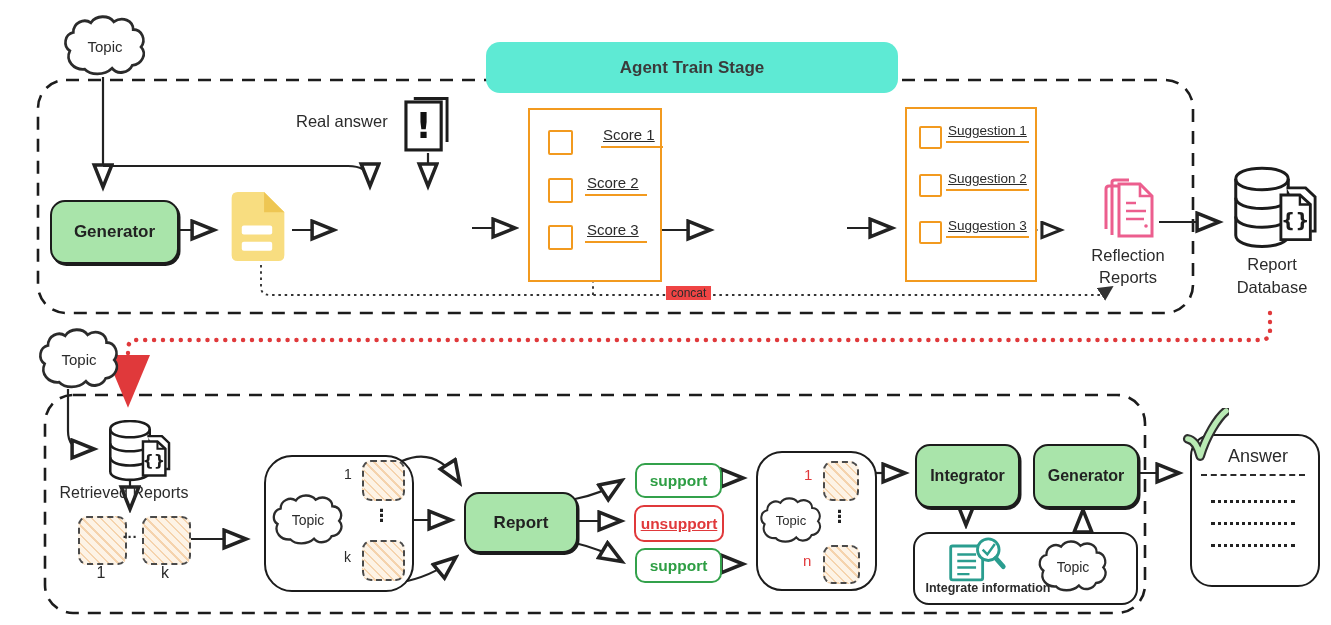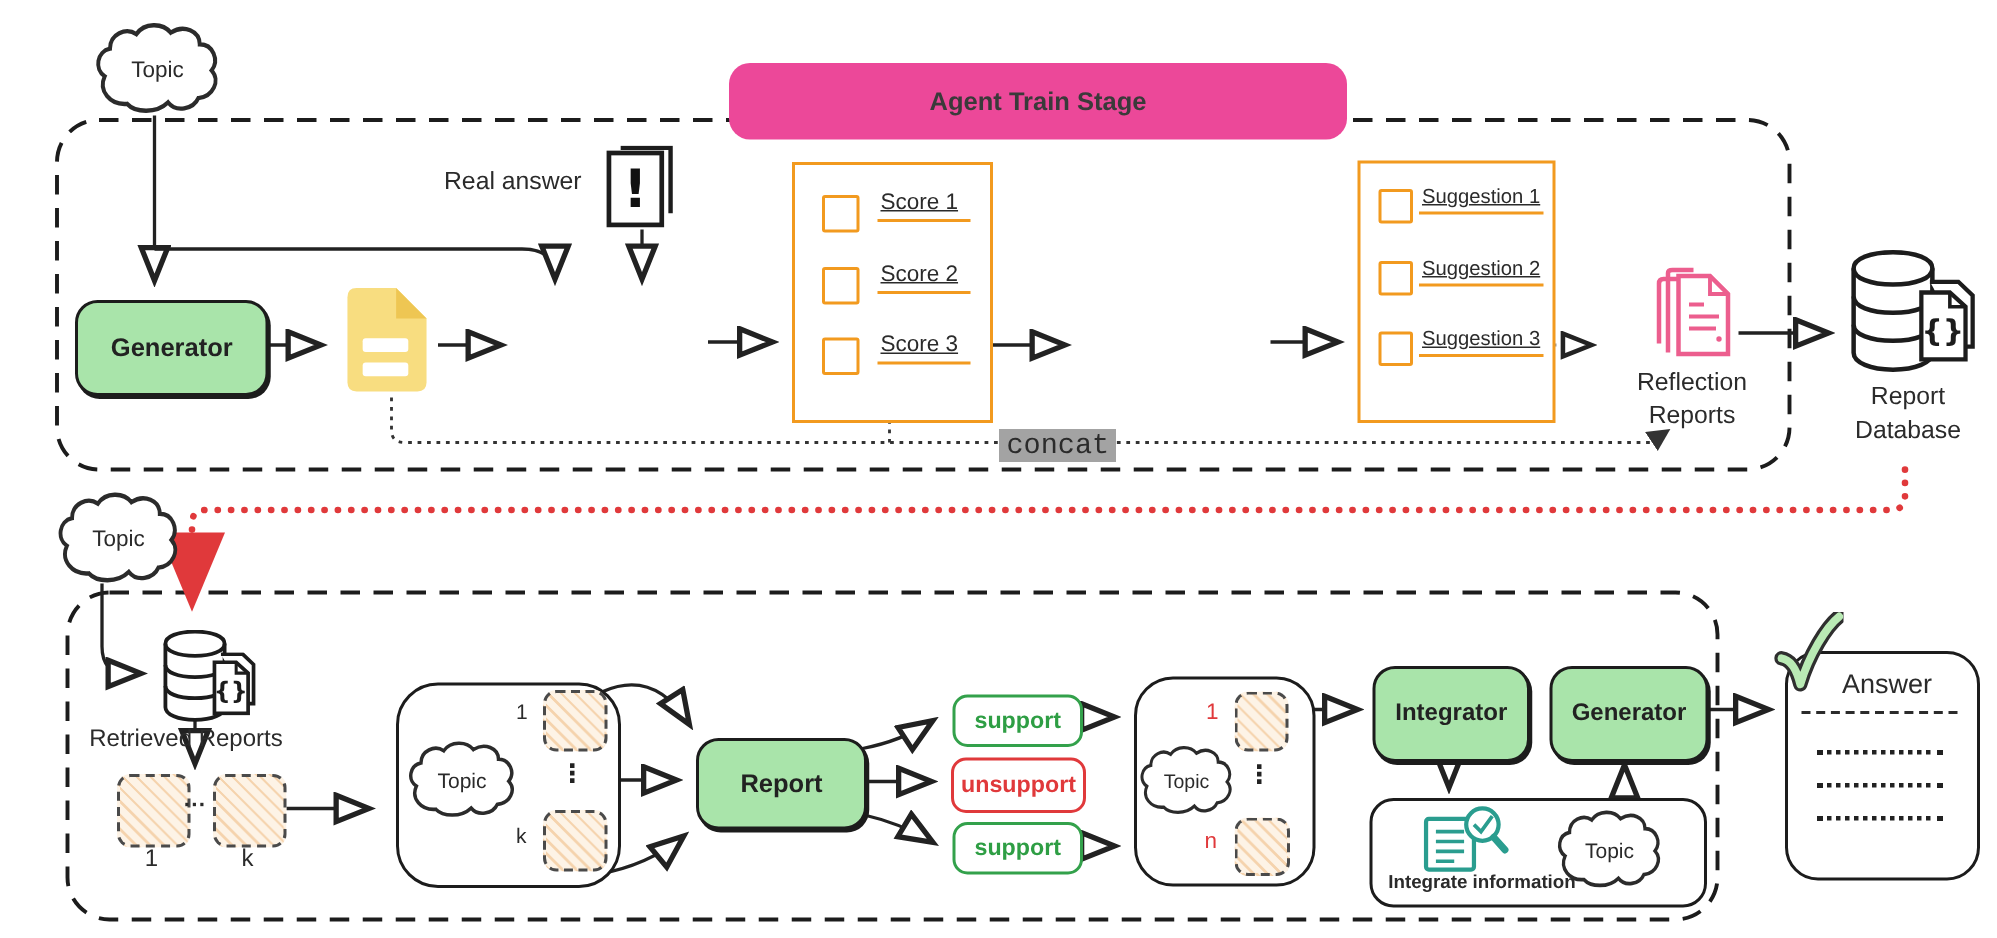--- a/index.html
+++ b/index.html
@@ -1,36 +1,36 @@
 <!DOCTYPE html>
 <html><head>
 <meta charset="utf-8">
 <style>
   html,body{margin:0;padding:0;background:#fff;}
   #stage{position:relative;width:1331px;height:625px;background:#fff;overflow:hidden;
          font-family:"Liberation Sans","DejaVu Sans",sans-serif;color:#2b2b2b;}
   #wires{position:absolute;left:0;top:0;z-index:1;}
   .el{position:absolute;z-index:2;}
-  .banner{position:absolute;z-index:5;background:#ec4899;border-radius:14px;display:flex;
+  .banner{position:absolute;z-index:5;background:#5eead4;border-radius:14px;display:flex;
           align-items:center;justify-content:center;font-size:17px;font-weight:700;color:#3a3a3a;}
   .gbox{position:absolute;z-index:2;background:#a9e4aa;border:2.5px solid #1c1c1c;border-radius:15px;
         box-shadow:1.5px 2px 0 #1c1c1c;display:flex;align-items:center;justify-content:center;
         font-size:17px;font-weight:600;color:#222;}
   .obox{position:absolute;z-index:2;background:#fff;border:2.2px solid #f29a1f;}
   .orow{position:absolute;display:flex;align-items:flex-start;}
   .ochk{border:2.5px solid #f29a1f;background:#fff;border-radius:2px;flex:none;}
   .ulab{color:#2b2b2b;text-decoration:underline;text-decoration-thickness:1.2px;
         border-bottom:2.4px solid #f29a1f;padding:0 8px 3px 2px;white-space:nowrap;}
   .rcont{position:absolute;z-index:2;background:#fff;border:2.5px solid #1c1c1c;border-radius:28px;}
   .hbox{position:absolute;z-index:3;border:2px dashed #4a4a4a;border-radius:9px;
         background:repeating-linear-gradient(45deg,#f5d3ad 0 1.6px,#fdf3e6 1.6px 6.5px);}
   .sbox{position:absolute;z-index:2;background:#fff;border-radius:10px;display:flex;align-items:center;
         justify-content:center;font-size:15.5px;font-weight:600;}
   .sbox.green{border:2.2px solid #33a14b;color:#2e9e44;}
-  .sbox.red{border:2.2px solid #e0393b;color:#e0393b;}
+  .sbox.red{border:2.2px solid #e0393b;color:#e0393b;text-decoration:underline;}
   .lbl{position:absolute;z-index:4;}
   .cloud{position:absolute;z-index:3;}
   .cloud svg{position:absolute;left:0;top:0;width:100%;height:100%;}
   .cloud span{position:absolute;inset:0;display:flex;align-items:center;justify-content:center;
               font-size:15px;color:#2b2b2b;}
   .redtxt{color:#e0393b;}
   .dotrow{position:absolute;border-bottom:3.5px dotted #222;}
   .dashrow{position:absolute;border-top:2.8px dashed #2b2b2b;}
   .vdots{position:absolute;z-index:3;font-weight:bold;font-size:17px;line-height:1;color:#222;}
 </style>
@@ -122,21 +122,21 @@
   <div class="el" style="left:404px;top:97px;width:45px;height:55px;">
     <svg width="45" height="55" viewBox="0 0 46 56">
       <path d="M10,1.5 H44 V46" fill="#fff" stroke="#1c1c1c" stroke-width="3"></path>
       <rect x="2" y="5" width="36" height="49" fill="#fff" stroke="#1c1c1c" stroke-width="3.2"></rect>
       <text x="20" y="42" text-anchor="middle" font-size="36" font-weight="bold" fill="#111" font-family="DejaVu Sans, sans-serif">!</text>
     </svg>
   </div>
 
 
   <div class="obox" style="left:528px;top:108px;width:130px;height:170px;">
-    <div class="orow" style="left:18px;top:16px;gap:12px;">
+    <div class="orow" style="left:18px;top:16px;gap:28px;">
       <div class="ochk" style="width:21px;height:21px;margin-top:4px;"></div>
       <span class="ulab" style="font-size:15px;">Score 1</span>
     </div>
     <div class="orow" style="left:18px;top:64px;gap:12px;">
       <div class="ochk" style="width:21px;height:21px;margin-top:4px;"></div>
       <span class="ulab" style="font-size:15px;">Score 2</span>
     </div>
     <div class="orow" style="left:18px;top:111px;gap:12px;">
       <div class="ochk" style="width:21px;height:21px;margin-top:4px;"></div>
       <span class="ulab" style="font-size:15px;">Score 3</span>
@@ -152,21 +152,21 @@
     <div class="orow" style="left:12px;top:62px;gap:4px;">
       <div class="ochk" style="width:19px;height:19px;margin-top:3px;"></div>
       <span class="ulab" style="font-size:13.5px;padding-right:2px;">Suggestion 2</span>
     </div>
     <div class="orow" style="left:12px;top:109px;gap:4px;">
       <div class="ochk" style="width:19px;height:19px;margin-top:3px;"></div>
       <span class="ulab" style="font-size:13.5px;padding-right:2px;">Suggestion 3</span>
     </div>
   </div>
 
-  <div class="lbl" style="left:666px;top:286px;background:#a3a3a3;padding:0 5px;font-size:19px;z-index:4;font-family:Liberation Mono, monospace;">concat</div>
+  <div class="lbl" style="left:666px;top:286px;background:#ef4444;padding:0 5px;font-size:12px;z-index:4;">concat</div>
 
   <div class="el" style="left:1102px;top:175px;width:56px;height:66px;">
     <svg width="56" height="66" viewBox="0 0 56 66">
       <g fill="none" stroke="#ec5e8e" stroke-width="3">
         <path d="M4,54 V14 Q4,11 7,11 H20"></path>
         <path d="M10,60 V7 Q10,5 13,5 H27"></path>
         <path d="M17,9 H38 L50,21 V61 H17 Z" fill="#fff"></path>
         <path d="M38,9 V21 H50" stroke-width="2.6"></path>
         <path d="M24,28 H34 M24,36 H44 M24,44 H42" stroke-width="2.6"></path>
       </g>

